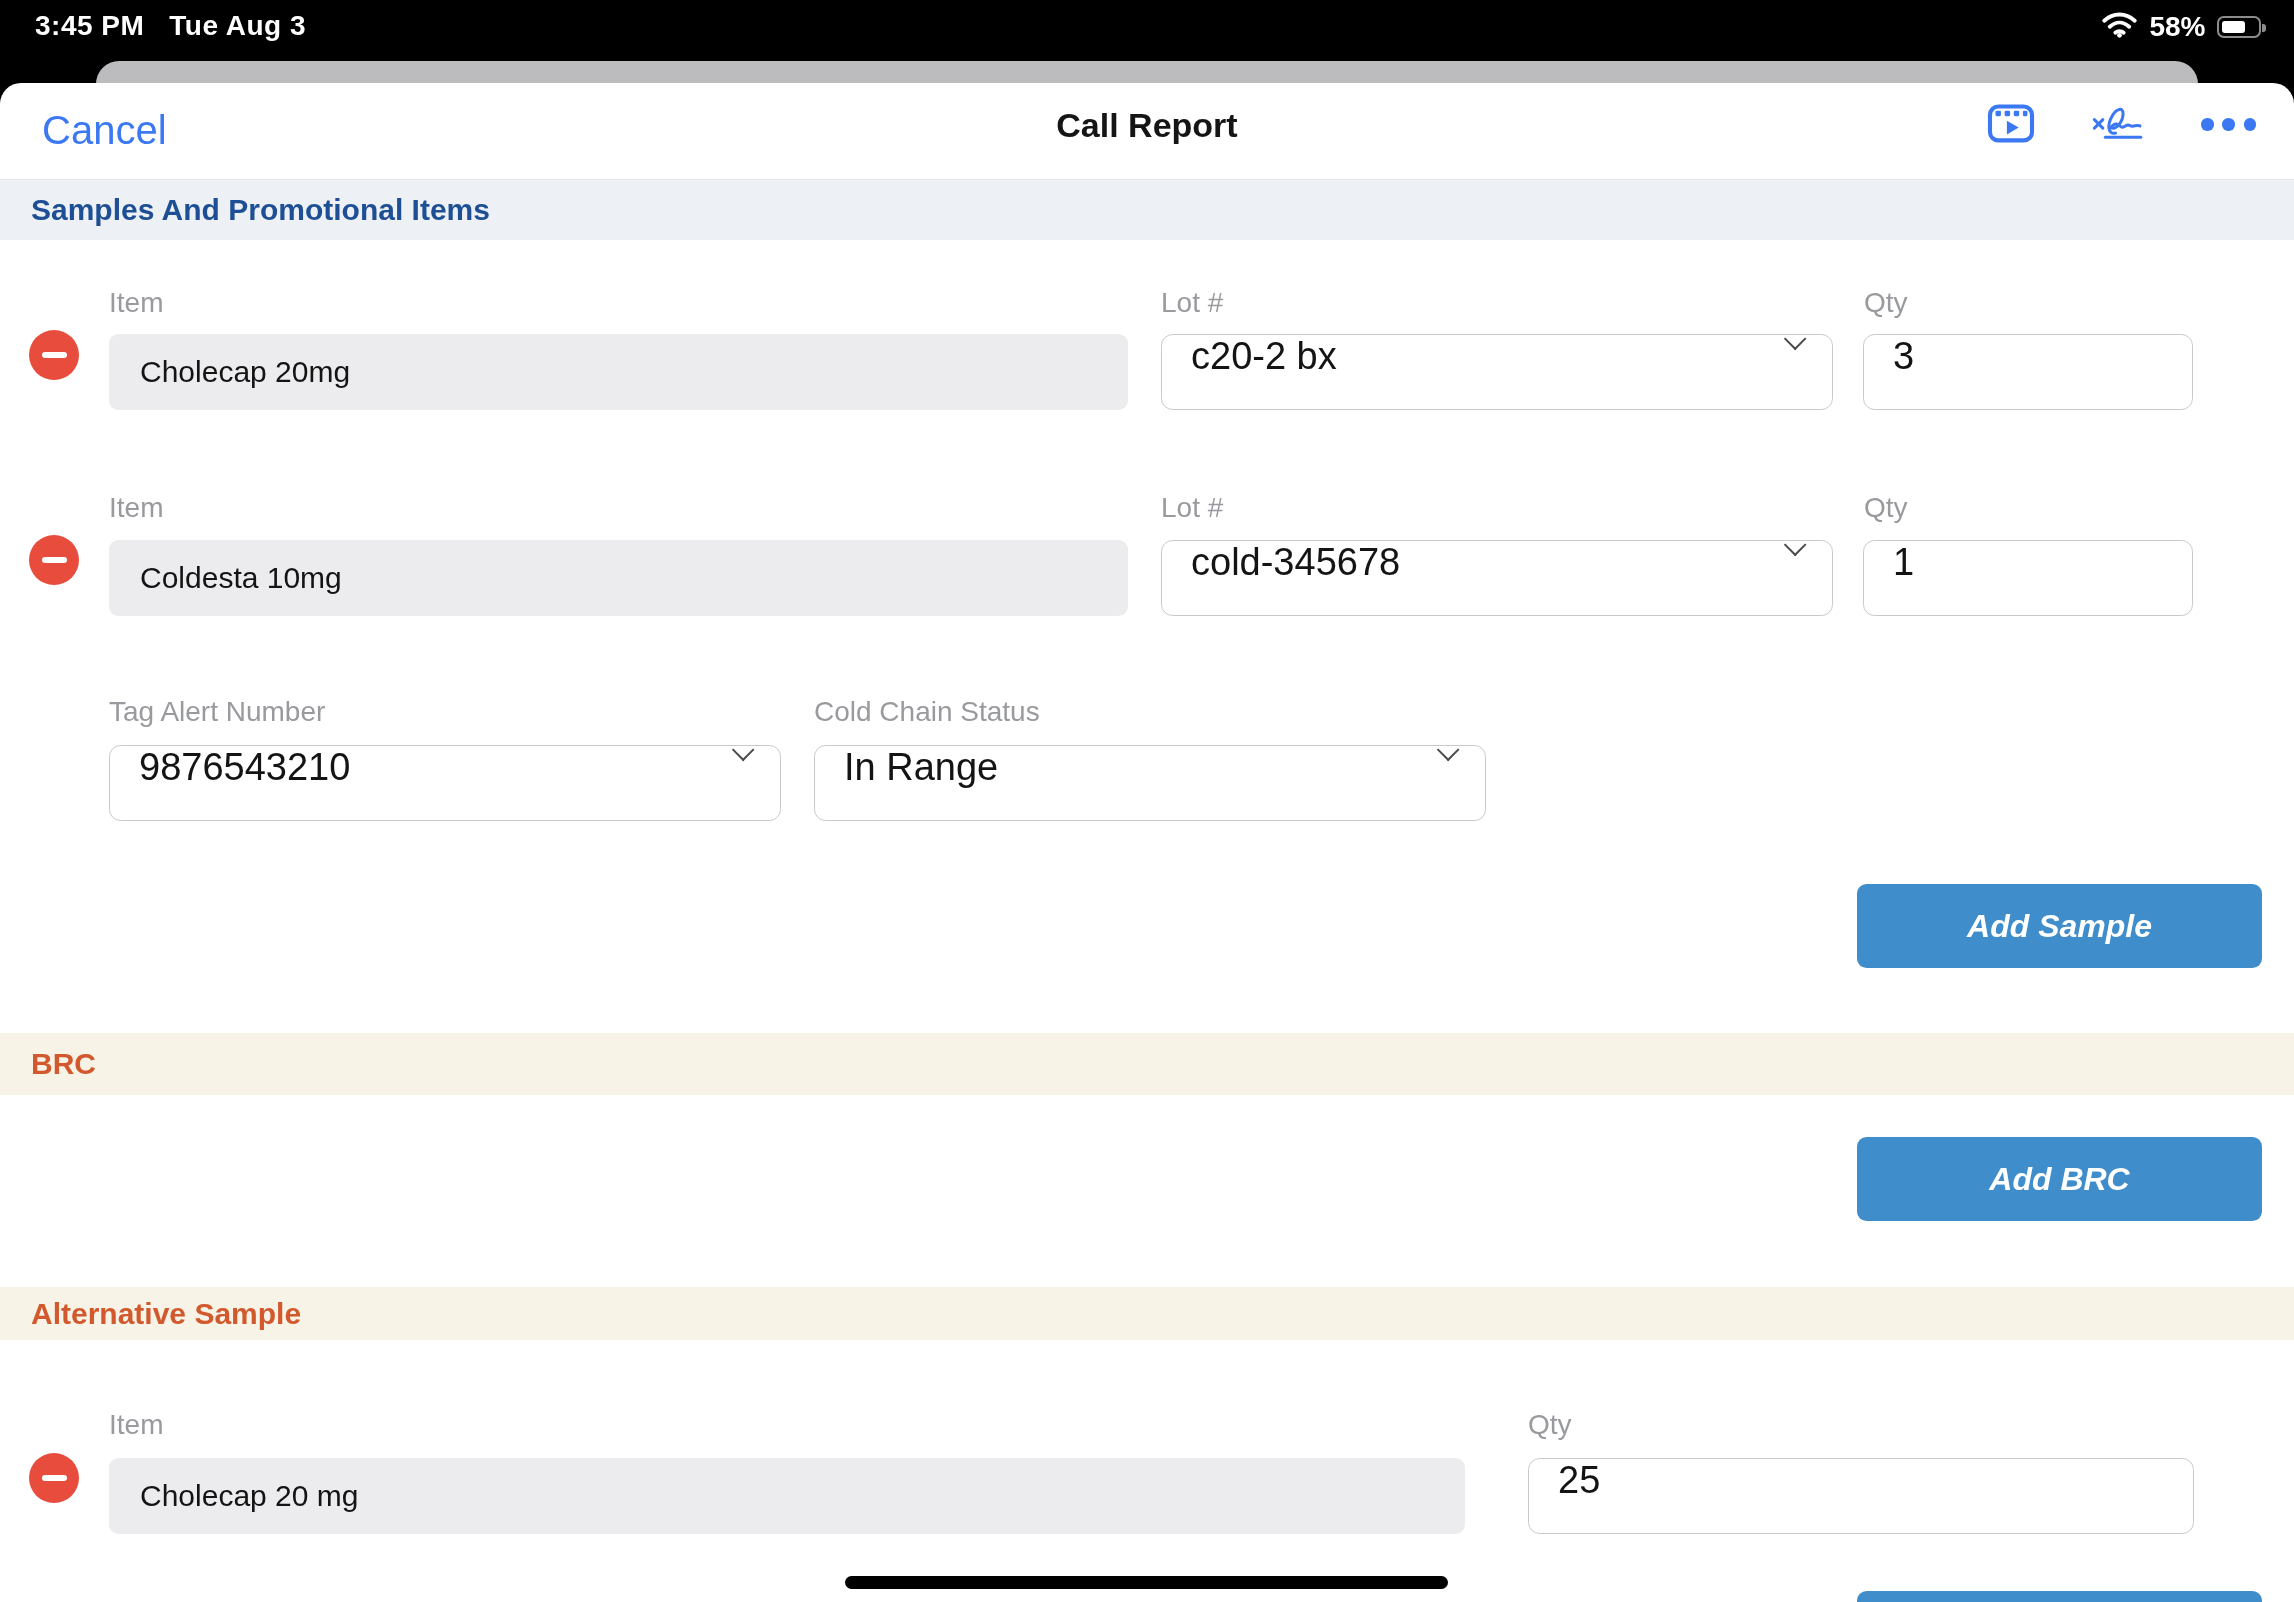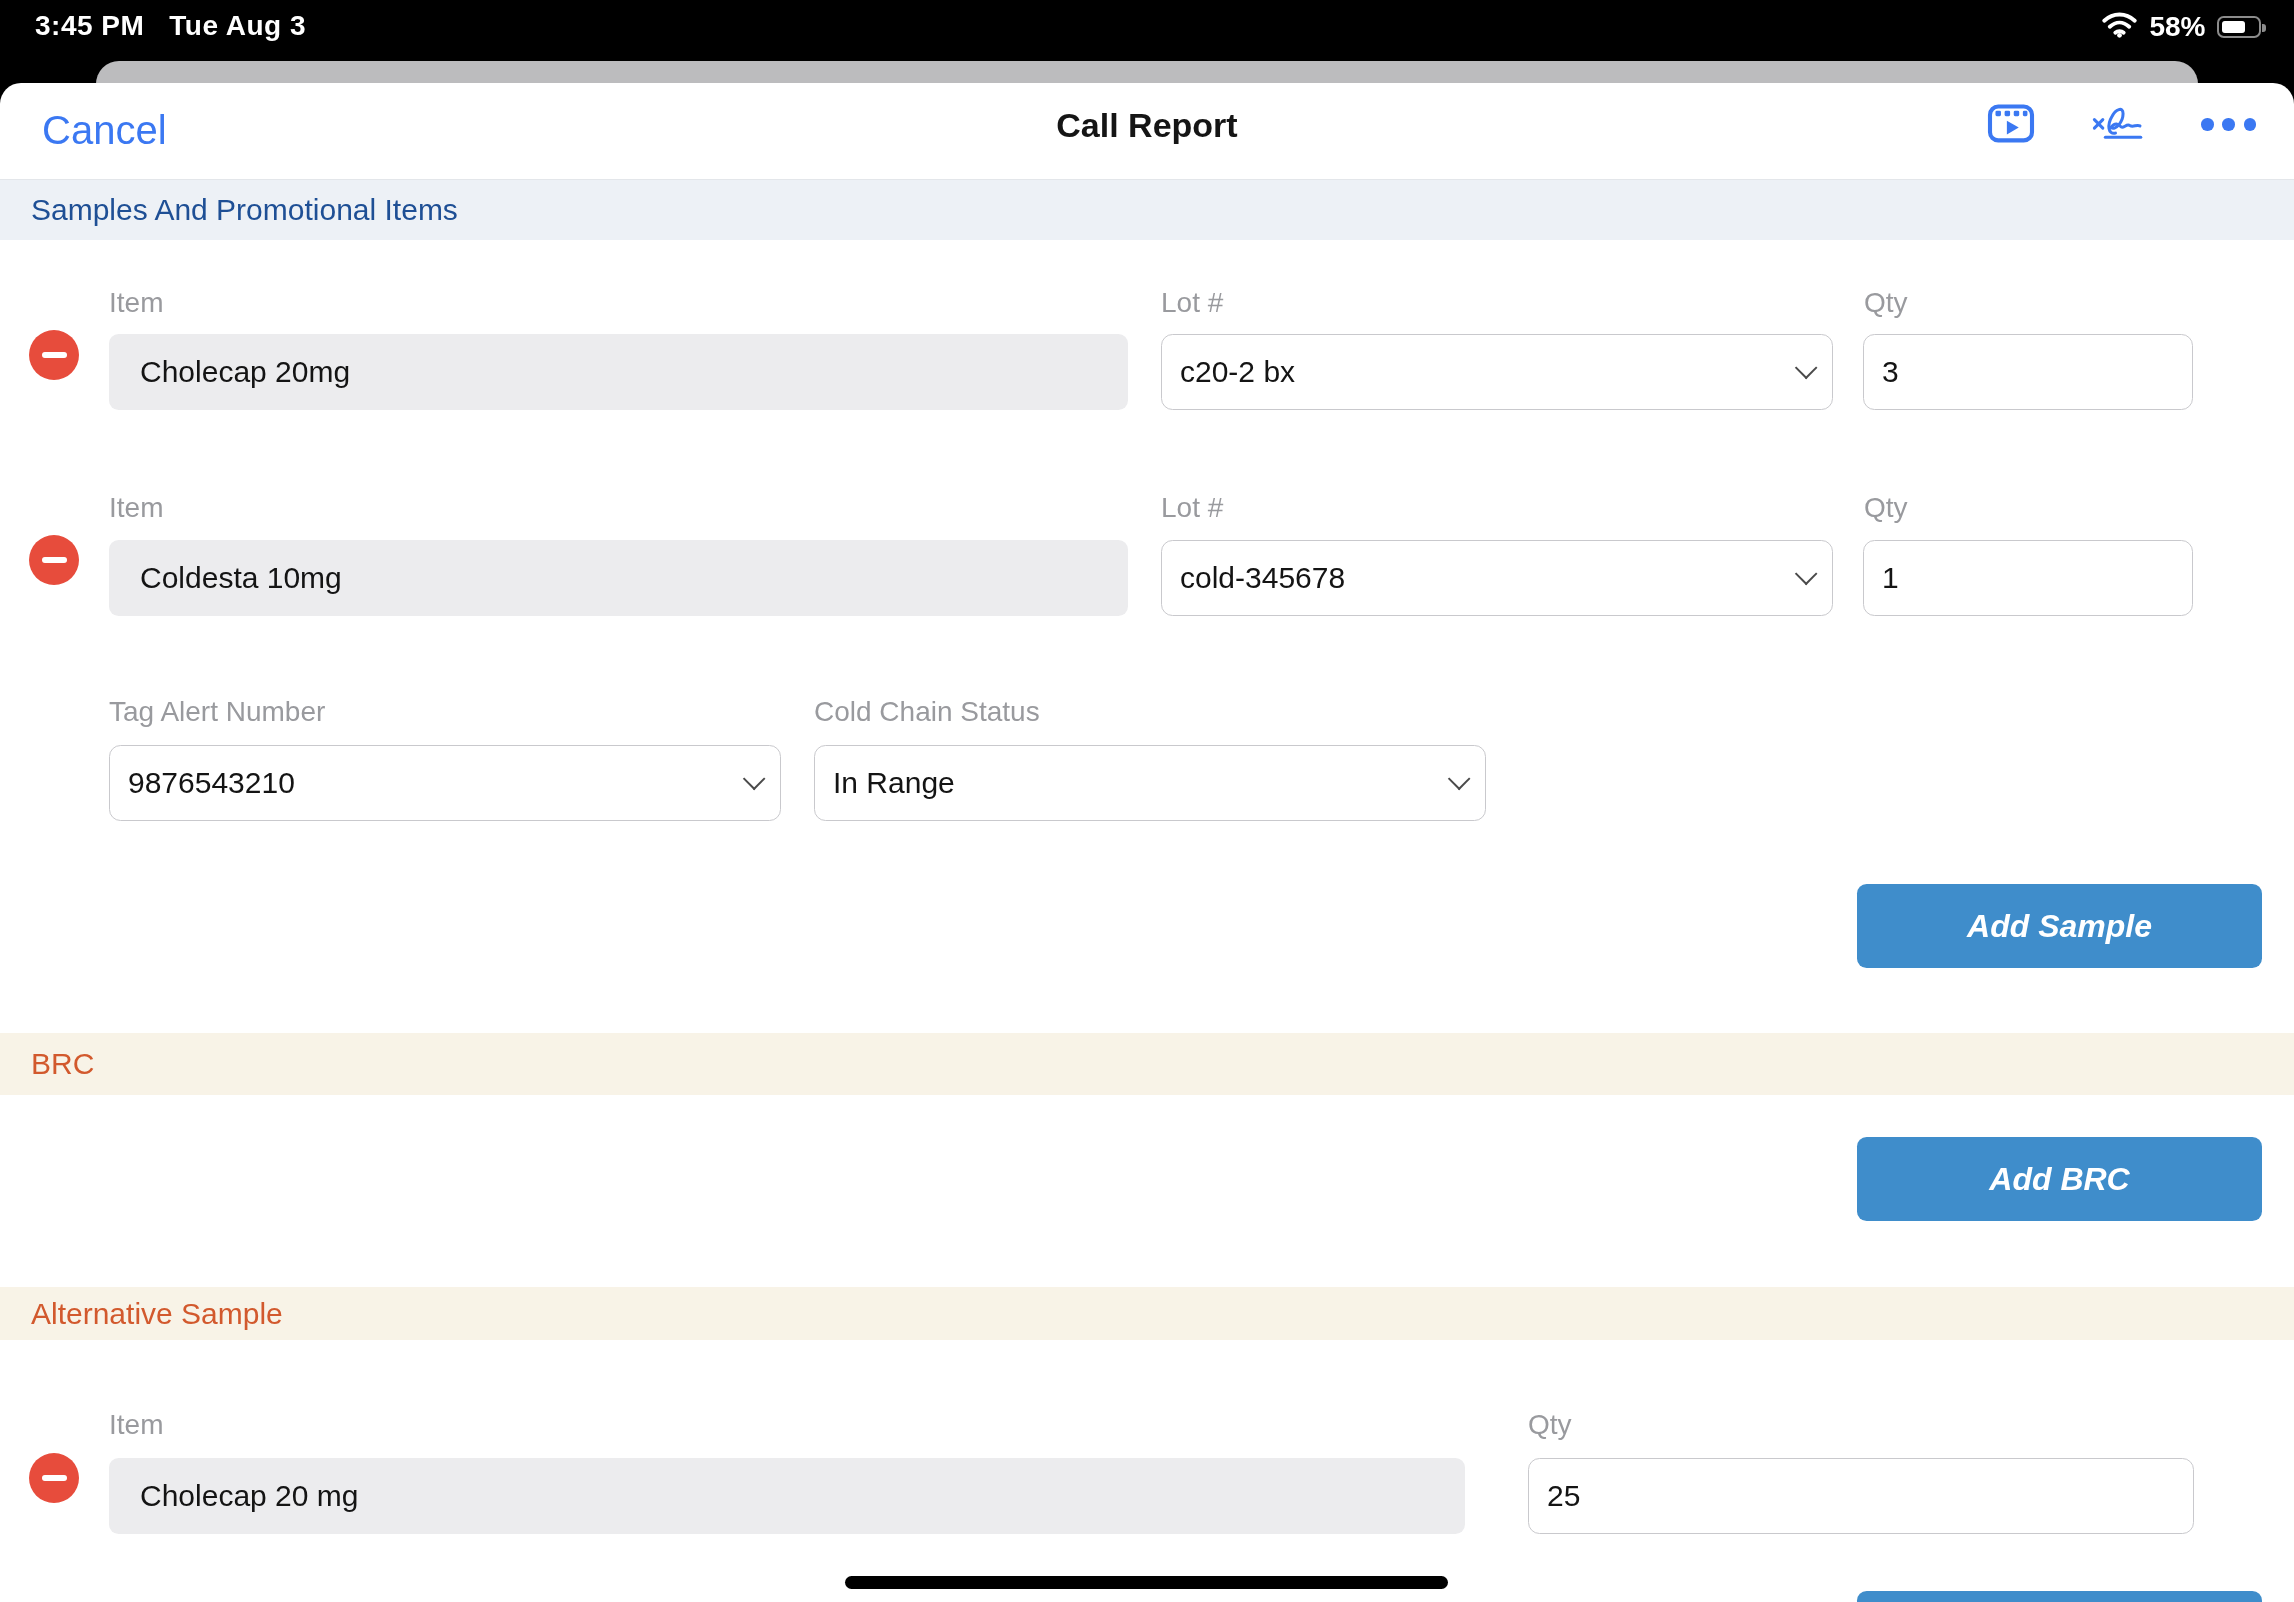--- a/index.html
+++ b/index.html
@@ -33,33 +33,33 @@
                 font-family:Liberation Sans, sans-serif; font-size:40px; color:#3B78F2; cursor:pointer; }
   .nav-title { position:absolute; left:0; top:23px; width:100%; text-align:center;
                font-size:34px; font-weight:700; color:#151515; }
   .nav-icons { position:absolute; right:38px; top:19px; display:flex; align-items:center; gap:56px; }
   .icon-btn { background:none; border:none; cursor:pointer; display:flex; align-items:center; }
   .dots { display:flex; gap:8.6px; }
   .dots i { width:12.5px; height:12.5px; border-radius:50%; background:#3B78F2; }
 
   
   .band { position:absolute; left:0; width:2294px; display:flex; align-items:center;
-          padding-left:31px; font-weight:400; font-size:30px; }
+          padding-left:31px; font-weight:700; font-size:30px; }
   .band-blue { top:96px; height:61px; background:#EDF1F6; color:#1E4F95;
                border-top:1px solid #E3E6EA; }
   .band-brc { top:950px; height:62px; background:#F8F3E7; color:#D2592D; }
   .band-alt { top:1204px; height:53px; background:#F8F3E7; color:#D2592D; }
 
   
   .flabel { position:absolute; font-size:28px; color:#999A9E; }
   .field-filled { position:absolute; height:76px; background:#ECECEE; border-radius:9.6px;
                   display:flex; align-items:center; padding:16px 31px; font-size:30px; color:#141414; }
   .field-outline { position:absolute; height:76px; background:#fff; border:1.9px solid #C9C9CD;
-                   border-radius:11.5px; display:flex; align-items:center; justify-content:space-between;
-                   padding:0 18px; font-size:30px; color:#141414; }
+                   border-radius:11.5px; display:flex; justify-content:space-between;
+                   padding:0 29px; font-size:38px; color:#141414; }
   .chev { width:16.3px; height:16.3px; border-right:2.9px solid #4A4A4A; border-bottom:2.9px solid #4A4A4A;
           transform:rotate(45deg) translate(-2.9px,-2.9px); }
   .remove-btn { position:absolute; width:50px; height:50px; border-radius:50%; background:#E74C3C;
                 border:none; cursor:pointer; }
   .remove-btn i { position:absolute; left:12.5px; top:22px; width:25px; height:5.8px;
                   background:#fff; border-radius:2.9px; }
   .add-btn { position:absolute; left:1857px; width:405px; height:84px; background:#3F8DCB;
              border:none; border-radius:9.6px; color:#fff; font-family:inherit;
              font-size:32px; font-weight:700; cursor:pointer;font-style:italic; }
 

